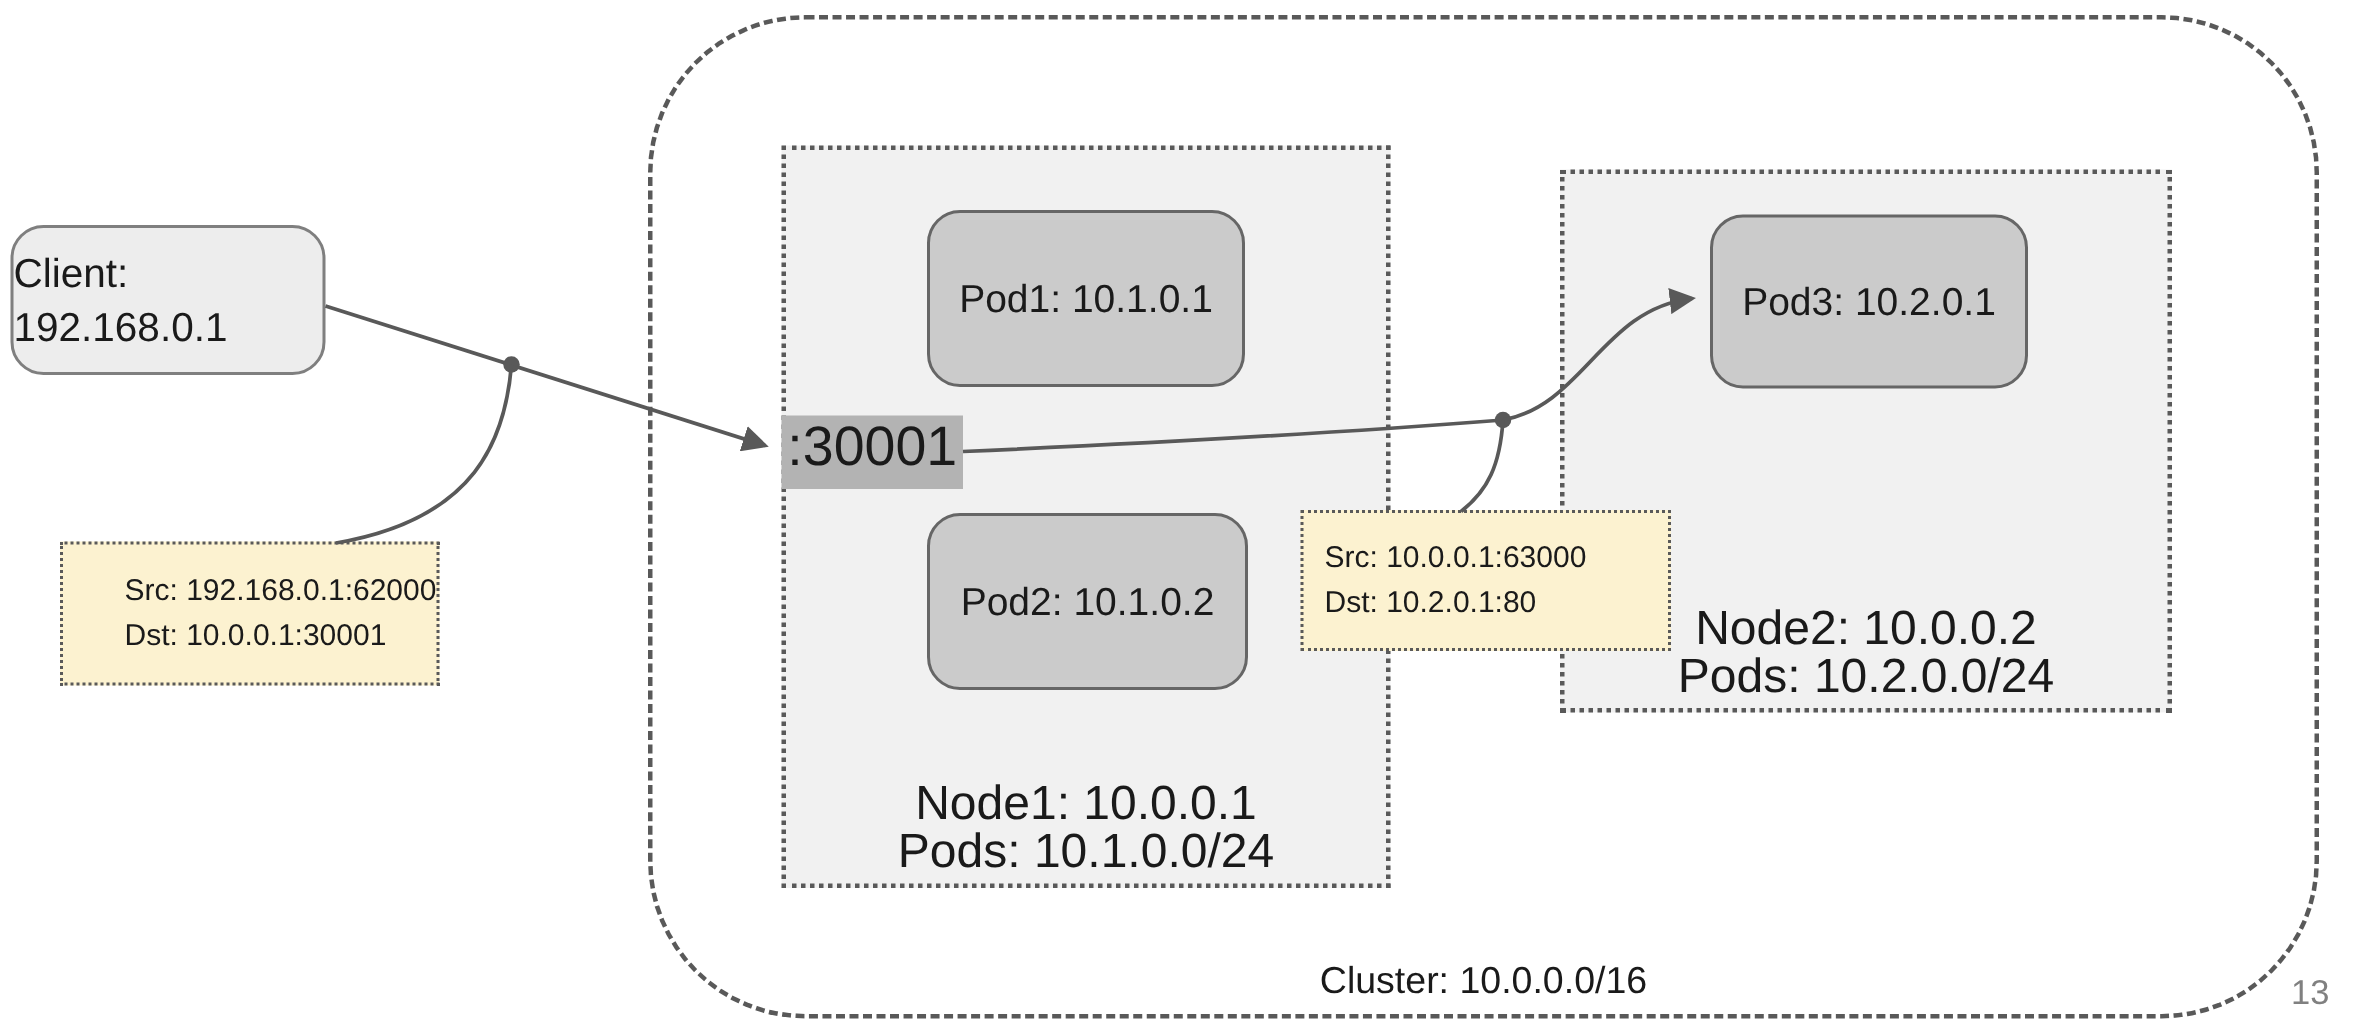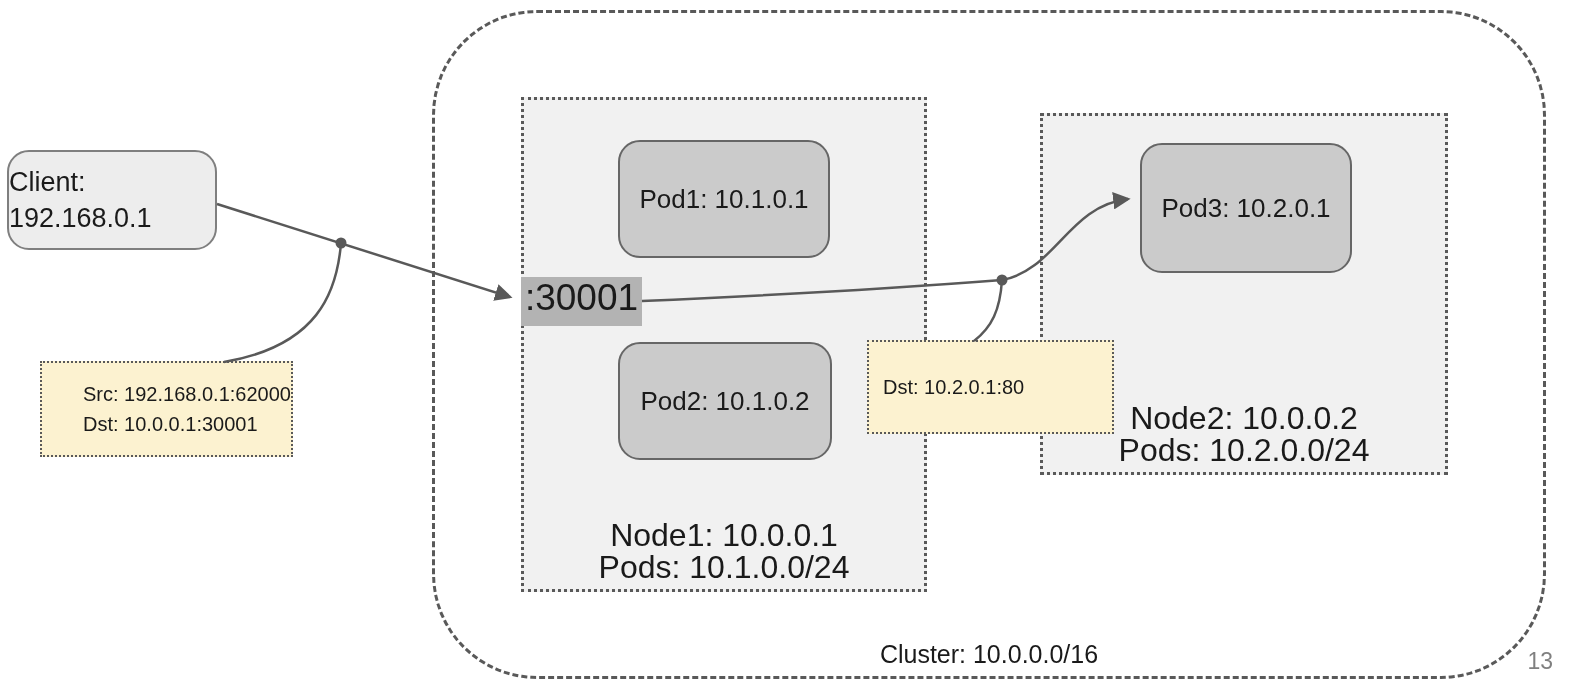--- a/index.html
+++ b/index.html
@@ -22,21 +22,21 @@
   .node-node1{left:521px;top:97px;width:406px;height:495px;}
   .node-node2{left:1040px;top:97px;width:408px;height:362px;margin-top:16px;}
   .node-label{position:absolute;left:0;bottom:6px;width:100%;text-align:center;
     font-size:32px;line-height:32px;}
 
   .pod{position:absolute;background:var(--pod-bg);border:2px solid var(--pod-border);
     border-radius:22px;display:flex;align-items:center;justify-content:center;
     font-size:26px;}
   .pod-1{left:618px;top:140px;width:212px;height:118px;}
   .pod-2{left:618px;top:342px;width:214px;height:118px;}
-  .pod-3{left:1140px;top:143px;width:212px;height:130px;}
+  .pod-3{left:1140px;top:143px;width:212px;height:116px;}
 
   .client{position:absolute;left:7px;top:150px;width:210px;height:100px;
     background:var(--client-bg);border:2px solid var(--client-border);border-radius:22px;
     display:flex;flex-direction:column;align-items:flex-start;justify-content:center;
     font-size:27px;line-height:36px;}
 
   .port{position:absolute;left:521px;top:277px;width:121px;height:49px;
     background:var(--port-bg);display:flex;align-items:flex-start;justify-content:center;
     font-size:37px;}
 
@@ -93,20 +93,21 @@
   <div class="client">
     <div>Client:</div>
     <div>192.168.0.1</div>
   </div>
 
   <div class="note note-1">
     <div>Src: 192.168.0.1:62000</div>
     <div>Dst: 10.0.0.1:30001</div>
   </div>
   <div class="note note-2">
+    <div>Src: 10.0.0.1:63000</div>
     <div>Dst: 10.2.0.1:80</div>
   </div>
 
   <div class="page-number">13</div>
 
   <svg class="connectors" viewBox="0 0 1569 688">
     <defs>
       <marker id="arrowhead" viewBox="0 0 10 10" refX="8.5" refY="5" markerWidth="7" markerHeight="7" orient="auto">
         <path d="M0,0 L10,5 L0,10 Z"></path>
       </marker>

